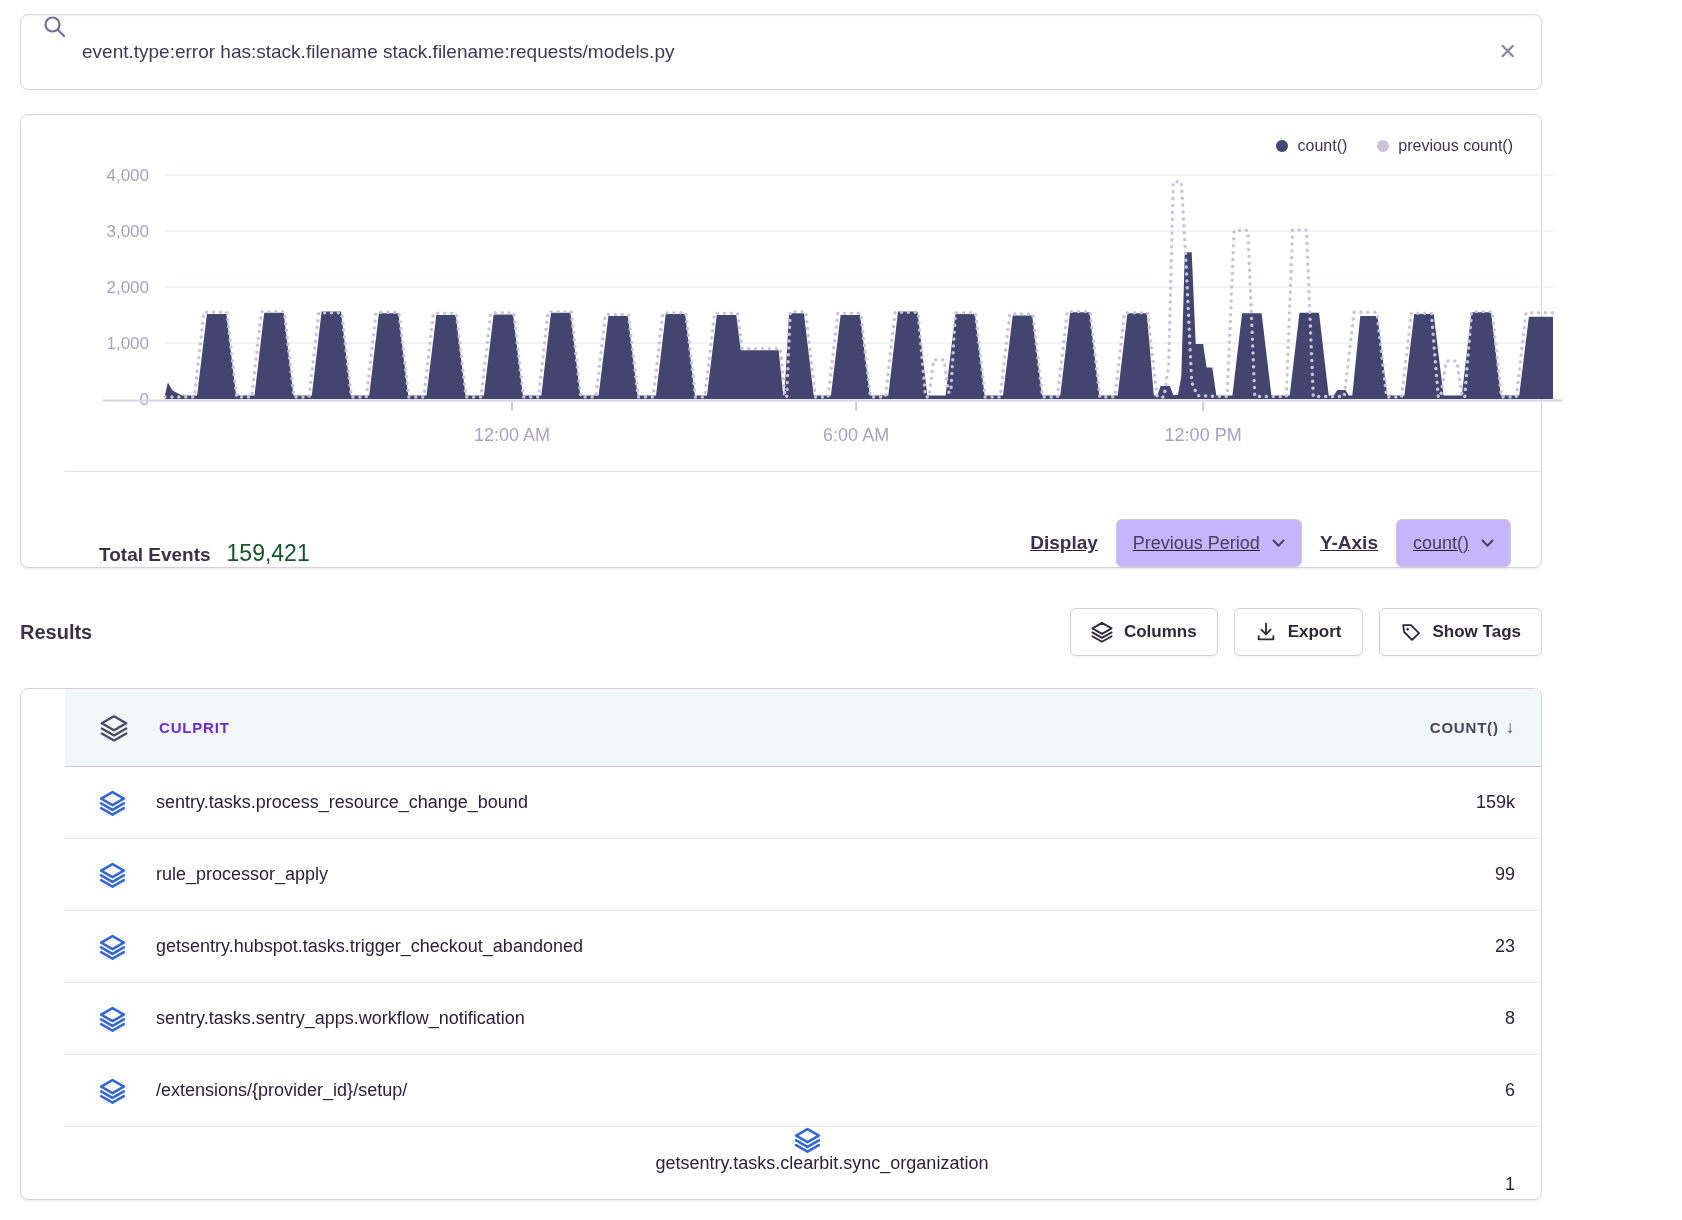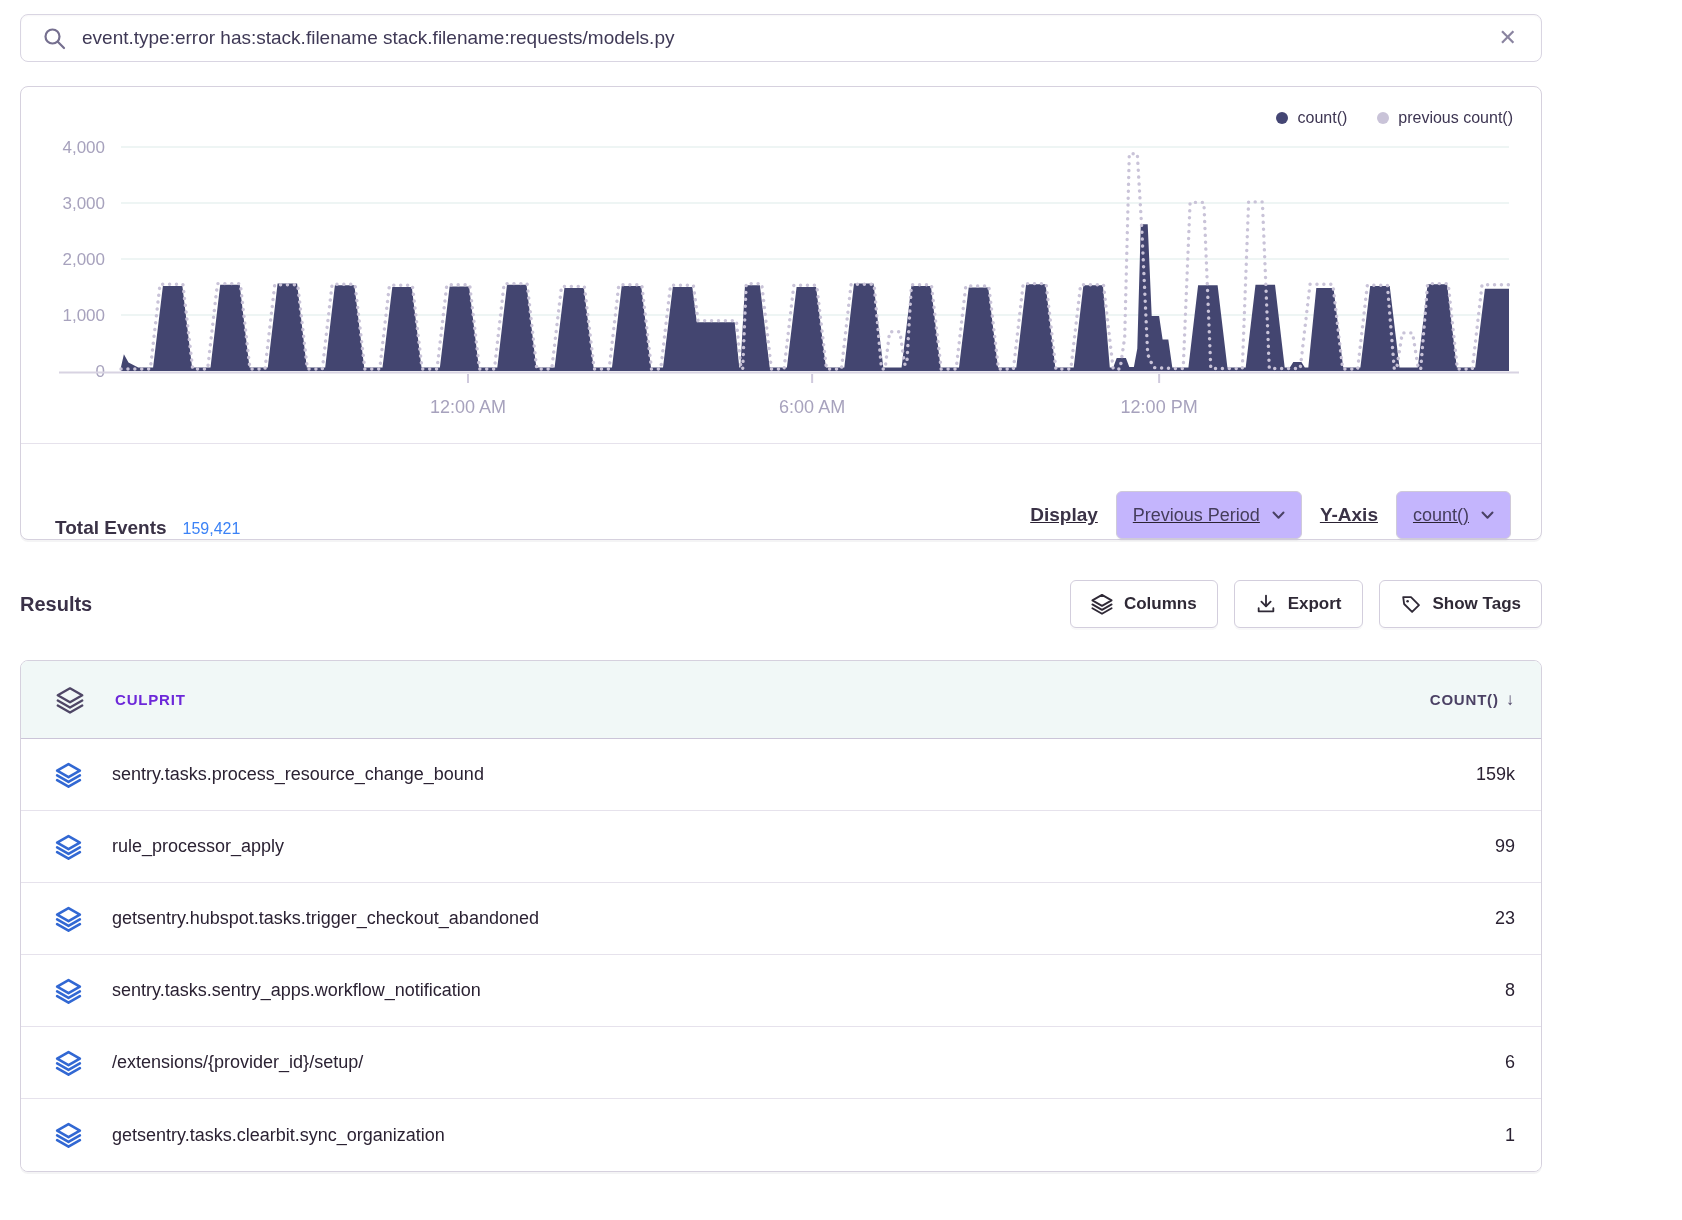--- a/index.html
+++ b/index.html
@@ -5,57 +5,58 @@
   * { box-sizing: border-box; }
   html,body { margin:0; padding:0; background:#ffffff; }
   body {
     width:1682px; height:1220px; overflow:hidden;
     font-family:"Liberation Sans", sans-serif; color:#2b2233;
   }
   .content { width:1522px; margin-left:20px; }
 
   
   .search-bar {
-    margin-top:14px; height:48px; display:flex; align-items:center;
+    margin-top:14px; height:76px; display:flex; 
     border:1px solid #d9d5e2; border-radius:8px; background:#fff;
     padding:0 22px; box-shadow: inset 0 1px 2px rgba(43,34,51,0.04);
   }
   .search-bar svg { flex:0 0 auto; }
   .search-input {
     flex:1; border:none; outline:none; background:transparent;
     font-family:"Liberation Sans", sans-serif;
     font-size:19px; color:#3f3956; margin-left:14px;
   }
   .clear-btn {
     flex:0 0 auto; border:none; background:none; cursor:pointer;
     font-size:22px; line-height:1; color:#8a84a0; padding:4px 2px;
   }
 
   
   .panel {
     border:1px solid #d6d1de; border-radius:8px; background:#fff;
     box-shadow: 0 2px 0 0 rgba(43,34,51,0.05);
+    padding-left: 44px;
   }
   .chart-panel { margin-top:24px; position:relative; }
   .legend {
     position:absolute; top:22px; right:28px; display:flex; gap:30px;
     align-items:center; font-size:16px; color:#3d3552; z-index:2;
   }
   .legend-item { display:flex; align-items:center; gap:9px; cursor:pointer; }
   .legend-dot { width:12px; height:12px; border-radius:50%; display:inline-block; }
   #chart-svg { display:block; margin-top:14px; width:1520px; height:342px; }
   #chart-svg text { font-family:"Liberation Sans", sans-serif; }
 
   .chart-footer {
     border-top:1px solid #e6e2ec; height:96px; display:flex; align-items:flex-end;
     justify-content:space-between; padding:0 30px 0 34px;
   }
   .footer-left { display:flex; align-items:baseline; gap:16px; }
   .footer-label { font-size:19px; font-weight:bold; color:#3a3246; }
-  .footer-value { font-size:16px; color:#3b82f6; }
+  .footer-value { font-size:23px; color:#14532d; }
   .footer-right { display:flex; align-items:center; gap:18px;text-decoration:underline; }
   .select-btn {
     height:48px; border:1px solid #cfcad9; border-radius:6px; background:#c4b5fd;
     display:flex; align-items:center; gap:12px; padding:0 16px;
     font-family:"Liberation Sans", sans-serif;
     font-size:18px; color:#453d5c; cursor:pointer;
     box-shadow: 0 2px 0 0 rgba(43,34,51,0.03);
   }
 
   
@@ -82,21 +83,21 @@
   }
   .th-count {
     margin-left:auto; font-size:15px; font-weight:bold; letter-spacing:0.8px;
     color:#4b4164; display:flex; align-items:center; gap:7px; cursor:pointer;
   }
   .sort-arrow { font-size:17px; font-weight:normal; }
   .trow {
     display:flex; align-items:center; height:72px; padding:0 26px 0 34px;
     border-bottom:1px solid #e6e2ec; background:#fff;
   }
-  .trow:last-child { border-bottom:none; }
+  .trow:last-child { border-bottom:none;flex-direction:column; }
   .row-culprit { margin-left:30px; font-size:18px; color:#2b2233; cursor:pointer; }
   .row-count { margin-left:auto; font-size:18px; color:#2b2233; }
   .row-icon-btn { background:none; border:none; padding:0; cursor:pointer; display:flex; }
 </style>
 </head>
 <body>
 
 <div class="content">
 
   <div class="search-bar">

